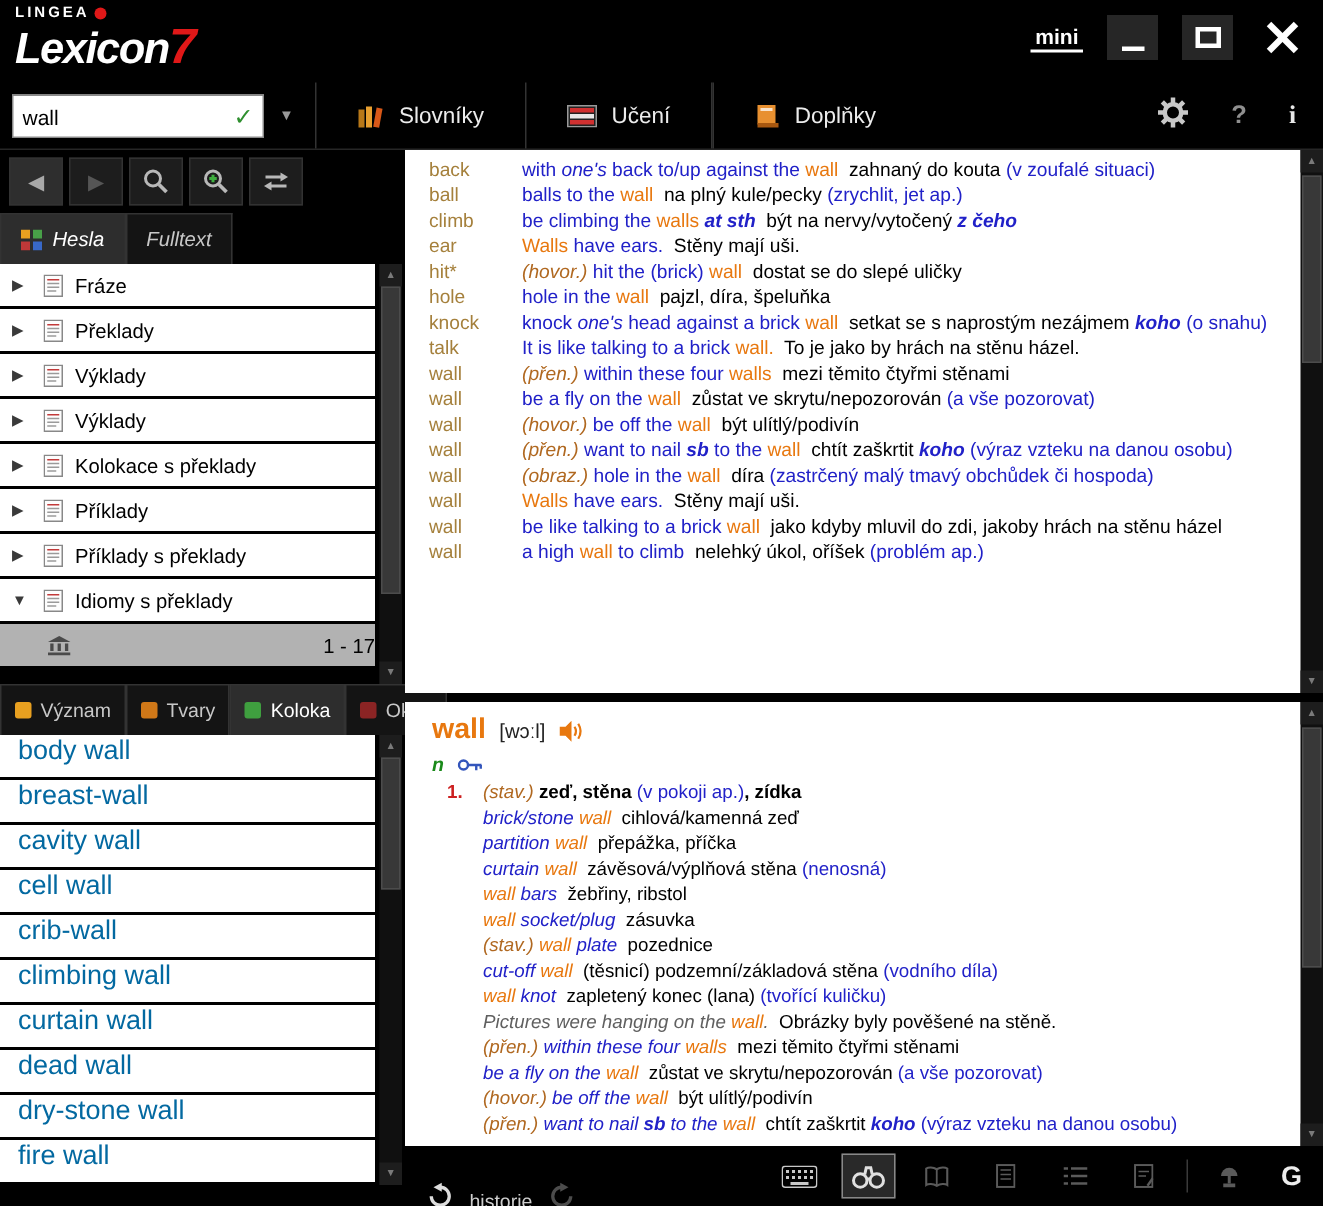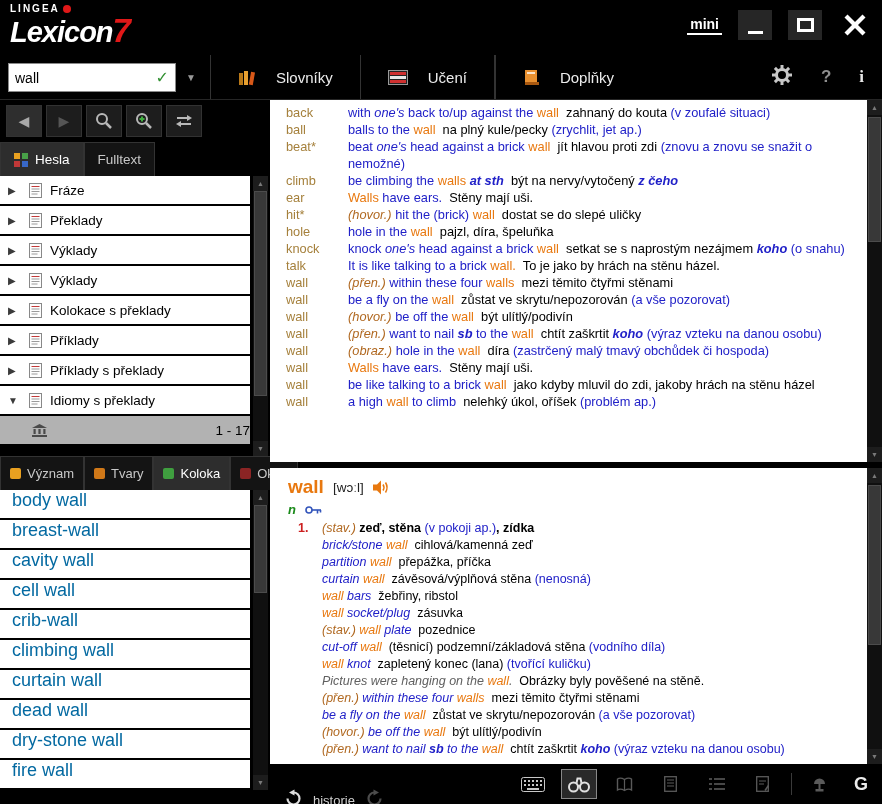--- a/index.html
+++ b/index.html
@@ -21,36 +21,36 @@
   .glyph-min { width:15px; height:3px; background:#fff; margin-top:14px; }
   .glyph-max { width:17px; height:14px; border:3px solid #fff; }
 
   
   .toolbar { position:absolute; left:0; top:55px; width:882px; height:45px; background:#000; border-bottom:1px solid #262626; }
   .search-wrap { position:absolute; left:8px; top:8px; width:168px; height:29px; background:#fff; border:1px solid #8a8a8a; display:flex; align-items:center; }
   .search-input { flex:1; min-width:0; border:none; outline:none; background:transparent; font-family:inherit; font-size:14px; padding:0 6px; color:#000; }
   .search-check { color:#2f8f2f; font-weight:bold; font-size:16px; padding-right:6px; }
   .dd-btn { position:absolute; left:181px; top:13px; width:20px; height:19px; color:#999; font-size:10px; display:flex; align-items:center; justify-content:center; cursor:pointer; }
   .tab-strip { position:absolute; left:210px; top:0; height:44px; display:flex; }
-  .main-tab { display:flex; align-items:center; gap:20px; padding:0 27px; border-left:1px solid #333; color:#ececec; font-size:15px; cursor:pointer; white-space:nowrap; }
+  .main-tab { display:flex; align-items:center; gap:10px; padding:0 27px; border-left:1px solid #333; color:#ececec; font-size:15px; cursor:pointer; white-space:nowrap; }
   .main-tab.last { border-right:1px solid #333; }
   .tb-icons { position:absolute; right:18px; top:0; height:44px; display:flex; align-items:center; gap:28px; }
   .help-q { color:#8f8f8f; font-size:17px; font-weight:bold; cursor:pointer; }
   .info-i { color:#e8e8e8; font-size:17px; font-weight:bold; font-family:"Liberation Serif","DejaVu Serif",serif; cursor:pointer; }
 
   
   .navrow { position:absolute; left:0; top:100px; width:268px; height:42px; background:#000; display:flex; align-items:center; padding-left:6px; gap:4px; }
   .nav-btn { width:36px; height:32px; background:#1d1d1d; border:1px solid #323232; display:flex; align-items:center; justify-content:center; cursor:pointer; }
   .nav-btn.lit { background:#2e2e2e; }
   .nav-arrow-back { color:#a8a8a8; font-size:14px; }
   .nav-arrow-fwd { color:#555; font-size:14px; }
 
   
   .view-tabs { position:absolute; left:0; top:142px; width:268px; height:34px; display:flex; background:#000; }
-  .vtab { display:flex; align-items:center; gap:7px; padding:0 13px; color:#c8c8c8; font-size:13.5px; background:#141414; border:1px solid #333; border-bottom:none; cursor:pointer; }
+  .vtab { display:flex; align-items:center; gap:7px; padding:0 13px; color:#c8c8c8; font-size:13.5px; background:#141414; border:1px solid #333; border-bottom:none; cursor:pointer;font-style:italic; }
   .vtab.active { background:#2d2d2d; color:#fff; }
 
   
   .cat-list { position:absolute; left:0; top:176px; width:250px; height:280px; background:#000; overflow:hidden; }
   .cat-row { height:28px; margin-bottom:2px; background:#fff; display:flex; align-items:center; padding-left:8px; gap:8px; cursor:pointer; }
   .tri { color:#3a3a3a; font-size:10px; width:13px; flex:none; }
   .row-ic { display:flex; flex:none; }
   .cat-label { font-size:13.5px; color:#000; white-space:nowrap; }
   .range-row { padding-left:32px; }
   .selected-row { background:#b2b2b2;justify-content:space-between; }
@@ -438,24 +438,20 @@
 
   <div class="idiom-panel">
     <div class="idiom-inner">
         <div class="idiom-row">
           <span class="idiom-kw">back</span>
           <span class="rich idiom-body"><span class="s-en">with </span><span class="s-eni">one's</span><span class="s-en"> back to/up against the </span><span class="s-kw">wall</span><span class="s-cz">  zahnaný do kouta </span><span class="s-note">(v zoufalé situaci)</span></span>
         </div>
         <div class="idiom-row">
           <span class="idiom-kw">ball</span>
           <span class="rich idiom-body"><span class="s-en">balls to the </span><span class="s-kw">wall</span><span class="s-cz">  na plný kule/pecky </span><span class="s-note">(zrychlit, jet ap.)</span></span>
-        </div>
-        <div class="idiom-row">
-          <span class="idiom-kw">beat*</span>
-          <span class="rich idiom-body"><span class="s-en">beat </span><span class="s-eni">one's</span><span class="s-en"> head against a brick </span><span class="s-kw">wall</span><span class="s-cz">  jít hlavou proti zdi </span><span class="s-note">(znovu a znovu se snažit o nemožné)</span></span>
         </div>
         <div class="idiom-row">
           <span class="idiom-kw">climb</span>
           <span class="rich idiom-body"><span class="s-en">be climbing the </span><span class="s-kw">walls</span><span class="s-enb"> at sth</span><span class="s-cz">  být na nervy/vytočený </span><span class="s-enb">z čeho</span></span>
         </div>
         <div class="idiom-row">
           <span class="idiom-kw">ear</span>
           <span class="rich idiom-body"><span class="s-kw">Walls</span><span class="s-en"> have ears.</span><span class="s-cz">  Stěny mají uši.</span></span>
         </div>
         <div class="idiom-row">

